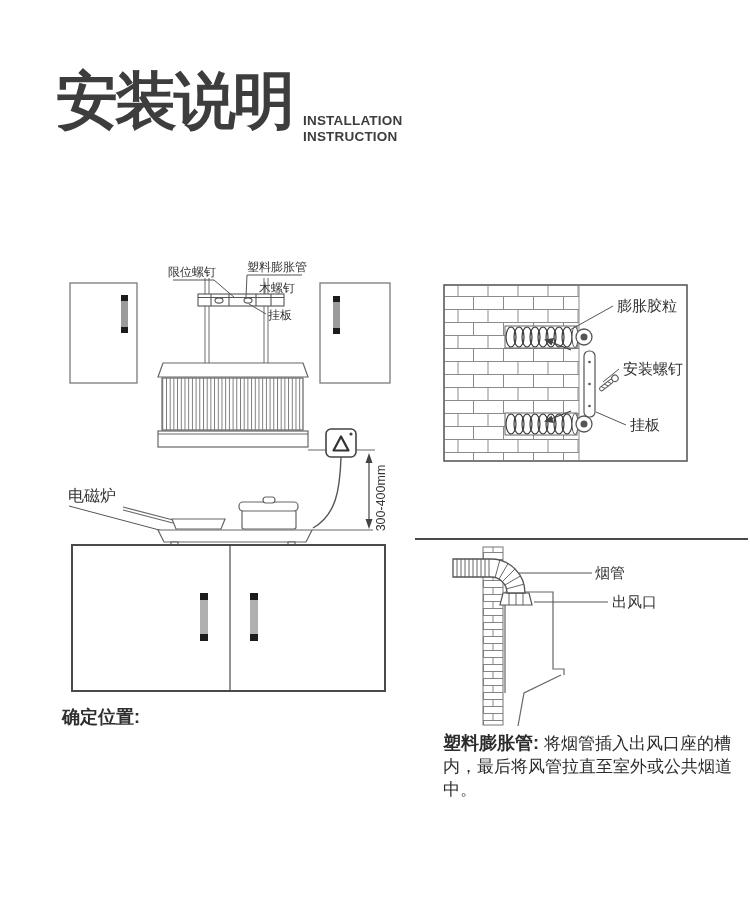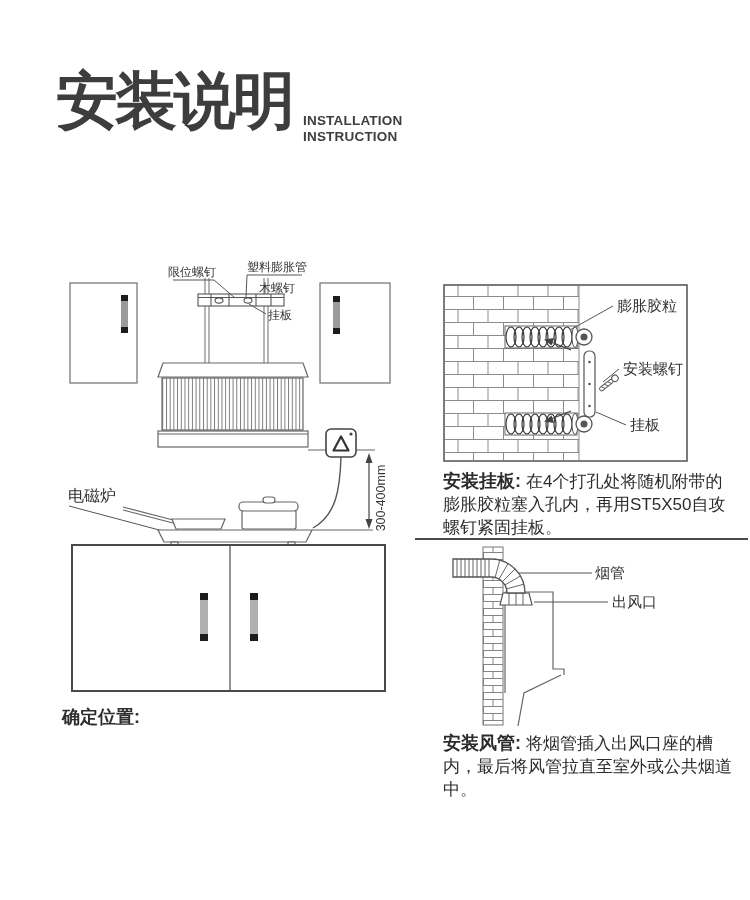--- a/index.html
+++ b/index.html
@@ -174,21 +174,20 @@
       <path d="M176,86 L160,99"></path>
       <path d="M183,142 L153,129"></path>
     </g>
     <g font-size="15" fill="#333">
       <text x="174" y="28">膨胀胶粒</text>
       <text x="180" y="91">安装螺钉</text>
       <text x="187" y="147">挂板</text>
     </g>
   </svg>
 
-  <p class="abs sec blk-hang"><b>安装挂板:</b><span>在4个打孔处将随机附带的膨胀胶粒塞入孔内，再用ST5X50自攻螺钉紧固挂板。</span></p>
 
   <div class="abs divider"></div>
 
   <svg class="abs" style="left:443px;top:545px" width="302" height="182" viewBox="0 0 302 182">
     <defs>
       <pattern id="brickPat2" width="20" height="14" patternUnits="userSpaceOnUse">
         <path d="M0,0.5 H20 M0,7.5 H20 M10,0.5 V7.5 M0.5,7.5 V14" stroke="#777" stroke-width="0.9" fill="none"></path>
       </pattern>
     </defs>
 
@@ -210,19 +209,19 @@
     <g stroke="#555" stroke-width="1" fill="none">
       <path d="M76,28 H149"></path>
       <path d="M91,57 H165"></path>
     </g>
     <g font-size="15" fill="#333">
       <text x="152" y="33">烟管</text>
       <text x="169" y="62">出风口</text>
     </g>
   </svg>
 
-  <p class="abs sec blk-duct"><b>安装风管:</b><span>将烟管插入出风口座的槽内，最后将风管拉直至室外或公共烟道中。</span></p>
+  <p class="abs sec blk-duct"><b>塑料膨胀管:</b><span>将烟管插入出风口座的槽内，最后将风管拉直至室外或公共烟道中。</span></p>
 
   <div class="abs pos">
     <b>确定位置:</b>
   </div>
 
 </div>
 
 </body></html>

